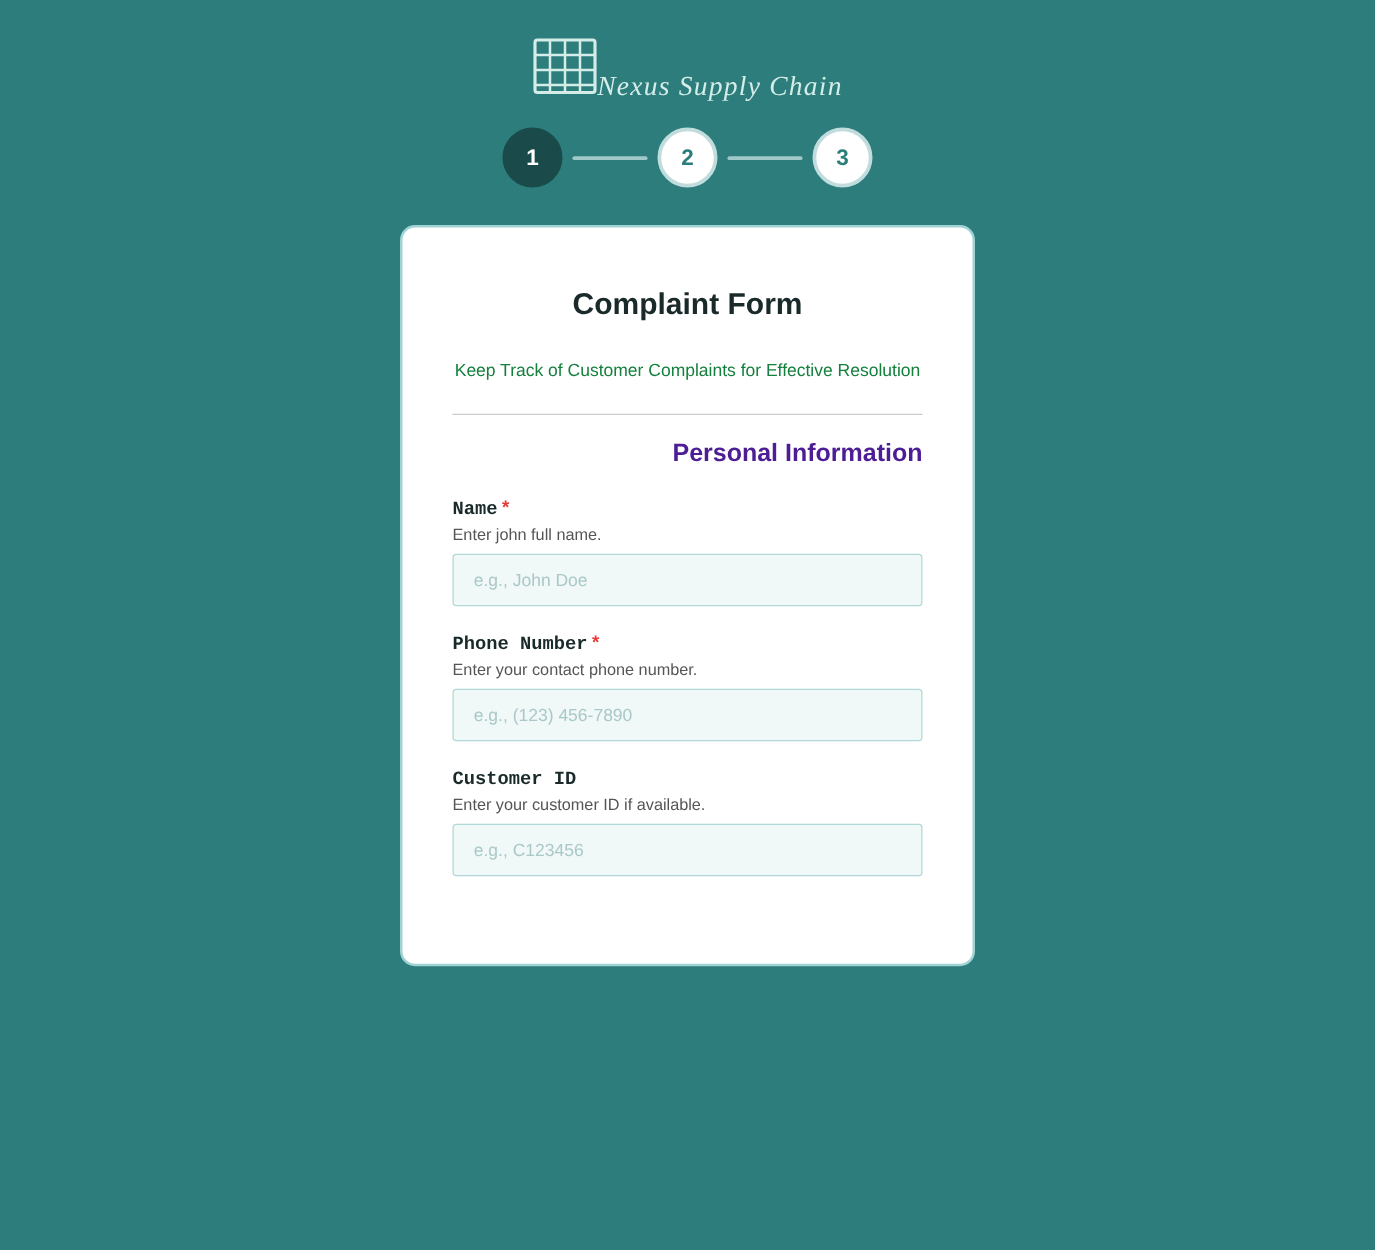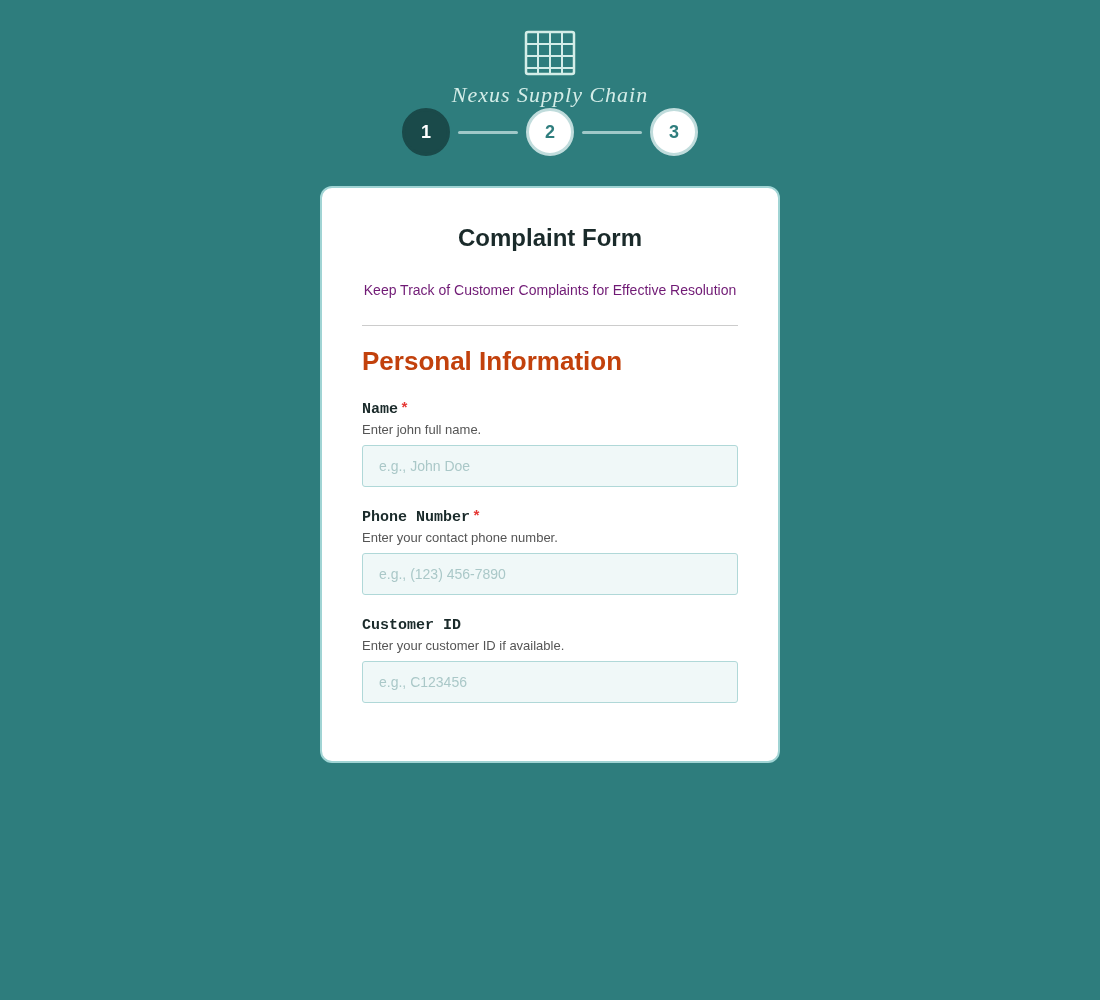--- a/index.html
+++ b/index.html
@@ -15,23 +15,24 @@
       font-family: 'Georgia', serif;
       display: flex;
       flex-direction: column;
       align-items: center;
       overflow: hidden;
     }
 
     
     .logo-section {
       display: flex;
-      flex-direction: column;
-      align-items: center;
+      flex-direction: row;
+      align-items: flex-end;
       margin-top: 30px;
+      margin-bottom: 20px;
     }
 
     .logo-icon {
       width: 52px;
       height: 46px;
       margin-bottom: 6px;
     }
 
     .logo-text {
       color: #d4ede8;
@@ -84,21 +85,21 @@
       height: 3px;
       background-color: #a0c8c8;
       border-radius: 2px;
     }
 
     
     .form-card {
       background-color: #ffffff;
       border-radius: 12px;
       width: 460px;
-      padding: 36px 40px;
+      padding: 48px 40px;
       border: 2px solid #a0d4d4;
       max-height: 720px;
       overflow-y: auto;
     }
 
     
     .form-header {
       text-align: center;
       margin-bottom: 24px;
     }
@@ -106,39 +107,39 @@
     .form-title {
       font-size: 24px;
       font-weight: bold;
       color: #1a2a2a;
       font-family: Arial, sans-serif;
       margin-bottom: 10px;
     }
 
     .form-subtitle {
       font-size: 14px;
-      color: #701a75;
+      color: #15803d;
       font-family: Arial, sans-serif;
       line-height: 1.5;
       margin-top: 28px;
     }
 
     .divider {
       border: none;
       border-top: 1px solid #ccc;
       margin: 20px 0;
     }
 
     
     .section-title {
-      font-size: 26px;
-      font-weight: bold;
-      color: #c2410c;
-      font-family: Arial, sans-serif;
-      text-align: left;
+      font-size: 20px;
+      font-weight: bold;
+      color: #4c1d95;
+      font-family: Arial, sans-serif;
+      text-align: right;
       margin-bottom: 24px;
     }
 
     
     .form-field {
       margin-bottom: 22px;
     }
 
     .field-label {
       font-size: 15px;

